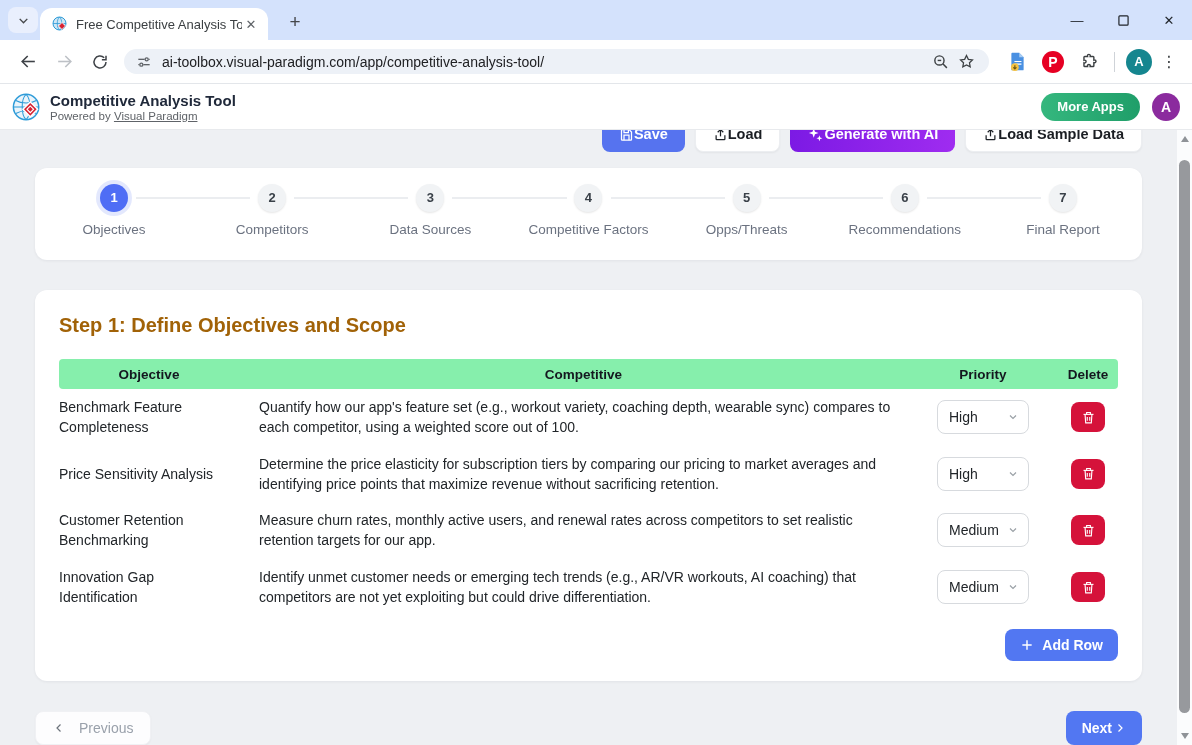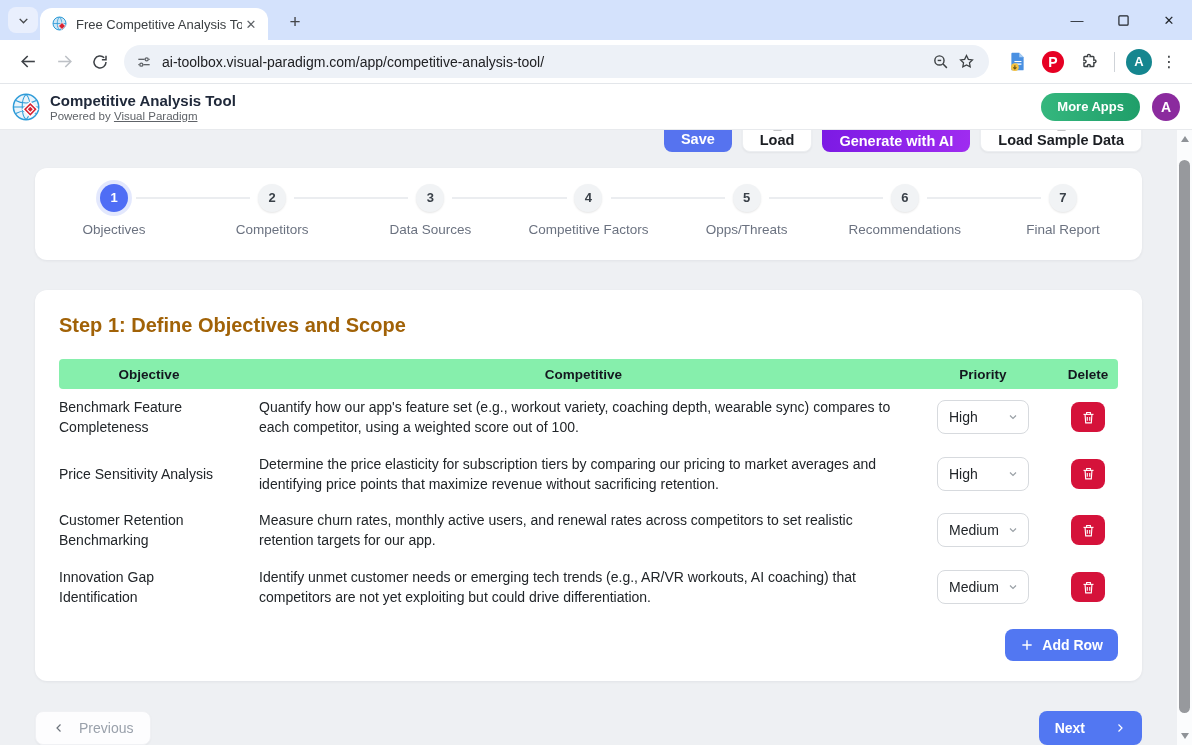--- a/index.html
+++ b/index.html
@@ -13,21 +13,21 @@
   .tab { position:absolute; left:40px; top:8px; width:228px; height:32px; background:#fff; border-radius:12px 12px 0 0; display:flex; align-items:center; padding:0 8px 0 12px; }
   .tab-title { flex:1; font-size:13px; color:#3c4043; white-space:nowrap; overflow:hidden; margin-left:8px; }
   .tab-close { width:18px; height:18px; border-radius:50%; display:flex; align-items:center; justify-content:center; color:#5f6368; font-size:13px; cursor:pointer; }
   .newtab-btn { position:absolute; left:282px; top:9px; width:26px; height:26px; display:flex; align-items:center; justify-content:center; color:#45474a; font-size:19px; cursor:pointer; border-radius:50%; }
   .win-controls { position:absolute; right:0; top:0; height:40px; display:flex; }
   .win-btn { width:46px; height:40px; display:flex; align-items:center; justify-content:center; color:#1f2328; font-size:13px; cursor:pointer; }
   .win-max { font-size:11px; }
 
   .browser-toolbar { height:44px; background:#fff; display:flex; align-items:center; border-bottom:1px solid #e3e6ea; padding:0 10px; }
   .nav-ic { width:28px; height:28px; margin:0 4px; display:flex; align-items:center; justify-content:center; border-radius:50%; cursor:pointer; }
-  .urlbar { flex:1; height:33px; margin:0 10px 0 6px; background:#edf1f7; border-radius:17px; display:flex; align-items:center; padding:0 10px 0 12px; }
+  .urlbar { flex:1; height:25px; margin:0 10px 0 6px; background:#edf1f7; border-radius:17px; display:flex; align-items:center; padding:0 10px 0 12px; }
   .url-text { flex:1; font-size:14px; color:#202124; margin-left:10px; white-space:nowrap; overflow:hidden; }
   .url-ic { width:26px; height:26px; display:flex; align-items:center; justify-content:center; cursor:pointer; }
   .ext-ic { width:30px; height:30px; display:flex; align-items:center; justify-content:center; margin:0 3px; cursor:pointer; }
   .pinterest { width:22px; height:22px; border-radius:50%; background:#e60023; color:#fff; font-weight:700; font-size:14px; display:flex; align-items:center; justify-content:center; }
   .tb-divider { width:1px; height:20px; background:#cfd3d8; margin:0 7px; }
   .tb-avatar { width:26px; height:26px; border-radius:50%; background:#15868f; color:#fff; font-size:13px; font-weight:700; display:flex; align-items:center; justify-content:center; margin:0 4px; cursor:pointer; }
   .kebab { color:#3c4043; font-size:16px; letter-spacing:0; width:26px; display:flex; align-items:center; justify-content:center; cursor:pointer; }
 
   
   .app-header { height:46px; background:#fff; border-bottom:1px solid #e8eaed; display:flex; align-items:center; padding:0 12px; position:relative; z-index:5; }
@@ -35,21 +35,21 @@
   .app-title { font-size:15px; font-weight:700; color:#20293a; line-height:1.2; }
   .app-sub { font-size:11.5px; color:#5f6368; }
   .app-sub a { color:#5f6368; }
   .header-right { margin-left:auto; display:flex; align-items:center; gap:12px; }
   .more-apps { height:28px; border-radius:14px; padding:0 16px; background:linear-gradient(90deg,#35b77e,#1f9e69); color:#fff; font-size:13px; font-weight:700; display:flex; align-items:center; border:none; cursor:pointer; }
   .hdr-avatar { width:28px; height:28px; border-radius:50%; background:#8b2b9e; color:#fff; font-weight:700; font-size:14px; display:flex; align-items:center; justify-content:center; cursor:pointer; }
 
   
   .content { position:relative; height:615px; overflow:hidden; }
   .actions-row { position:absolute; top:-14px; right:50px; display:flex; gap:10px; }
-  .btn { height:36px; border:none; border-radius:8px; display:flex; align-items:center; gap:0; font-size:14.5px; font-weight:600; padding:0 17px; cursor:pointer; font-family:inherit;flex-direction:column; }
+  .btn { height:36px; border:none; border-radius:8px; display:flex; align-items:center; gap:0; font-size:14.5px; font-weight:600; padding:0 17px; cursor:pointer; font-family:inherit; }
   .btn-save { background:#5673ef; color:#fff; }
   .btn-white { background:#fff; color:#1b1e23; border:1px solid #eceef1; box-shadow:0 1px 2px rgba(0,0,0,.05); }
   .btn-ai { background:linear-gradient(90deg,#7c1ae4,#9f2cf0); color:#fff; }
 
   .card { background:#fff; border-radius:12px; margin:0 50px 0 35px; box-shadow:0 1px 3px rgba(16,24,40,.06); }
   .stepper-card { margin-top:38px; height:92px; padding-top:16px; }
   .stepper { display:flex; }
   .step { flex:1; position:relative; text-align:center; }
   .step:not(:first-child)::before { content:""; position:absolute; top:13px; left:calc(-50% + 22px); right:calc(50% + 22px); height:2px; background:#ebedf0; }
   .step-circle { position:relative; width:28px; height:28px; border-radius:50%; background:#f1f3f5; color:#3a4149; font-weight:700; font-size:13px; line-height:28px; margin:0 auto; box-shadow:0 1px 2px rgba(0,0,0,.10); cursor:pointer; }
@@ -65,21 +65,21 @@
   .tbl-row { padding:8px 0; align-items:center; font-size:14px; color:#212529; line-height:1.45; }
   .cell-objective { padding-right:6px; }
   .cell-description { padding-right:10px; }
   .select { width:92px; height:34px; border:1px solid #d7dade; border-radius:8px; background:#fff; display:flex; align-items:center; justify-content:space-between; padding:0 9px 0 11px; justify-self:center; cursor:pointer; font-size:14px; color:#212529; }
   .del-btn { width:34px; height:30px; border:none; border-radius:8px; background:#d5123a; display:flex; align-items:center; justify-content:center; justify-self:center; cursor:pointer; }
   .addrow-wrap { display:flex; justify-content:flex-end; margin-top:14px; }
   .btn-addrow { height:32px; background:#5277f2; color:#fff; border:none; border-radius:8px; display:flex; align-items:center; gap:8px; font-size:14px; font-weight:600; padding:0 15px; cursor:pointer; font-family:inherit; }
 
   .bottom-nav { display:flex; justify-content:space-between; margin:30px 50px 0 35px; }
   .btn-prev { height:34px; background:#fdfdfe; color:#9aa1ab; border:1px solid #f0f1f4; border-radius:8px; display:flex; align-items:center; gap:14px; font-size:14px; padding:0 17px; cursor:pointer; box-shadow:0 1px 2px rgba(0,0,0,.04); font-family:inherit; }
-  .btn-next { height:34px; background:#5277f2; color:#fff; border:none; border-radius:8px; display:flex; align-items:center; gap:29px; font-size:14px; font-weight:600; padding:0 16px; cursor:pointer; font-family:inherit; }
+  .btn-next { height:34px; background:#5277f2; color:#fff; border:none; border-radius:8px; display:flex; align-items:center; gap:2px; font-size:14px; font-weight:600; padding:0 16px; cursor:pointer; font-family:inherit; }
 
   
   .scrollbar { position:absolute; top:0; right:0; width:15px; height:100%; background:#fbfcfd; }
   .sb-arrow { position:absolute; left:0; width:15px; height:14px; display:flex; align-items:center; justify-content:center; }
   .sb-up { top:2px; } .sb-down { bottom:2px; }
   .tri-up { width:0; height:0; border-left:4px solid transparent; border-right:4px solid transparent; border-bottom:6px solid #8f9398; }
   .tri-down { width:0; height:0; border-left:4px solid transparent; border-right:4px solid transparent; border-top:6px solid #8f9398; }
   .sb-thumb { position:absolute; left:2px; width:11px; top:30px; height:553px; background:#97999d; border-radius:6px; }
 </style>
 </head>

